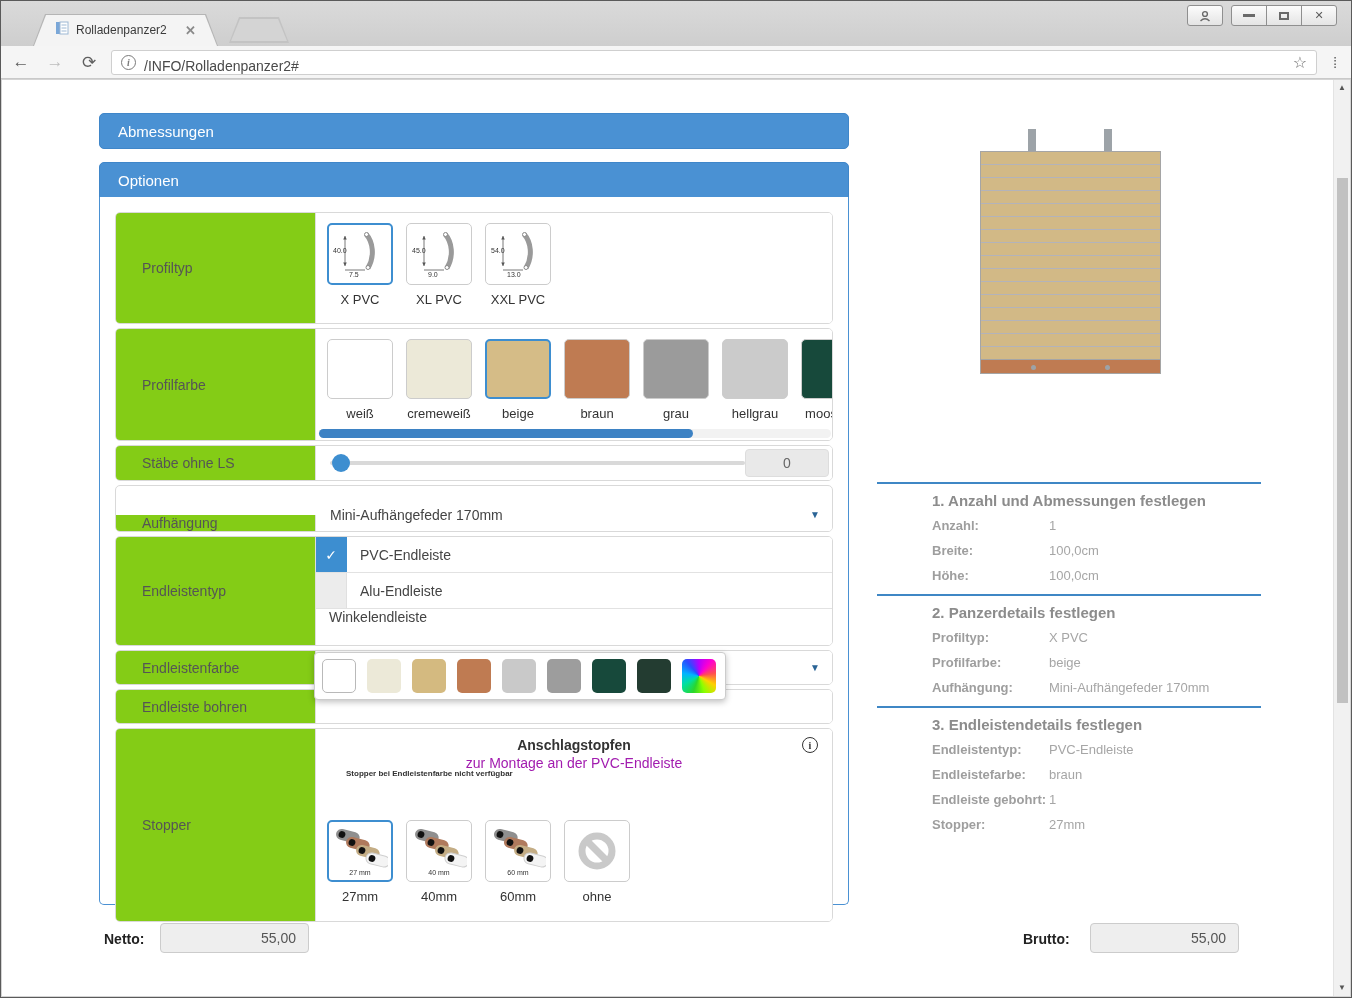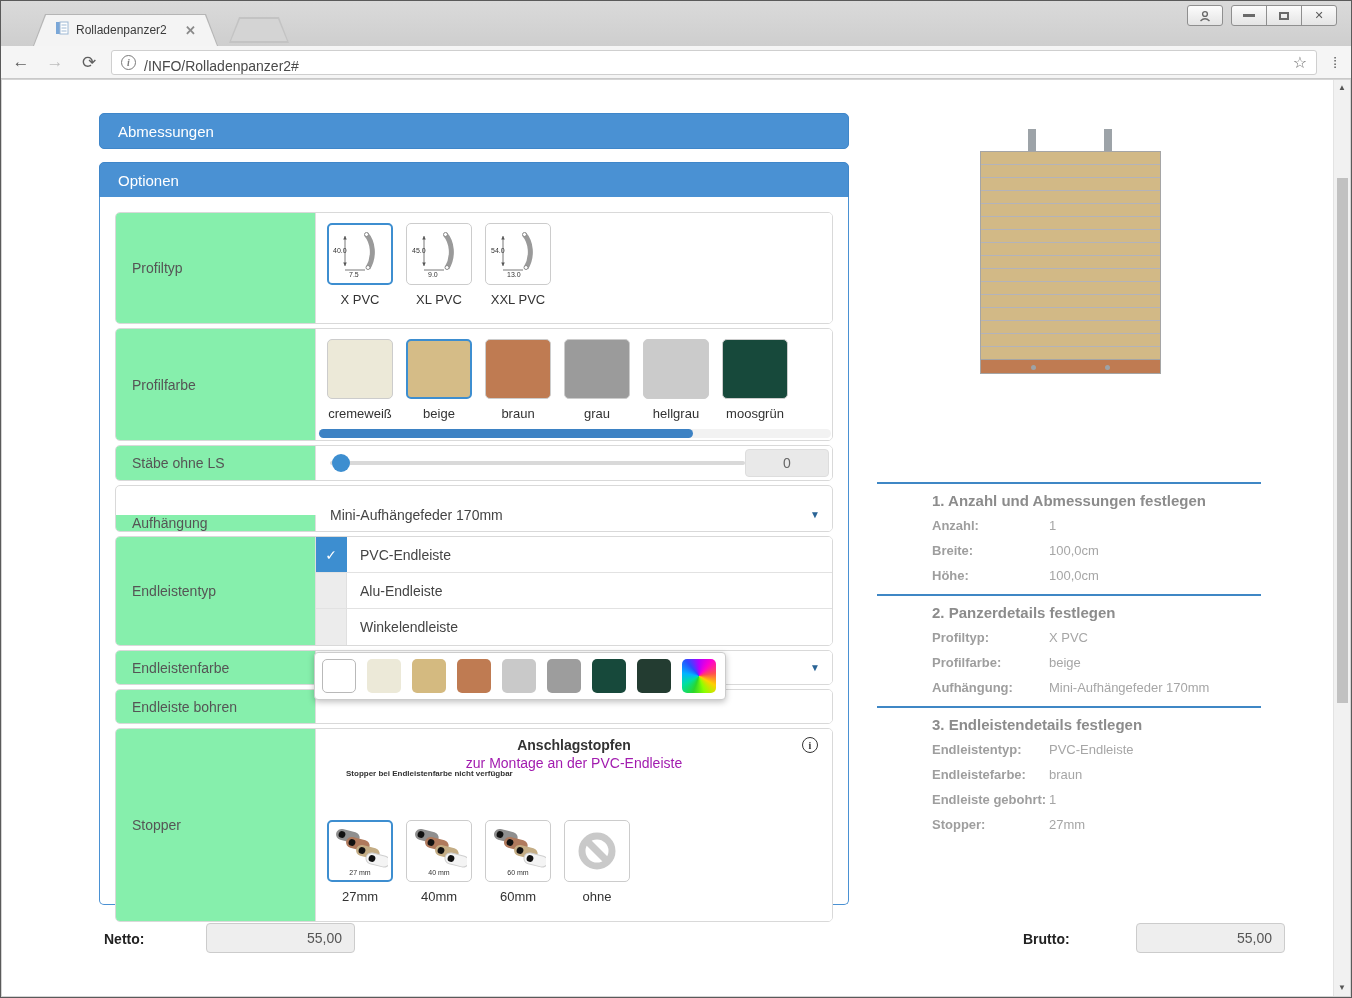--- a/index.html
+++ b/index.html
@@ -42,21 +42,21 @@
   #v-scroll .arr { position:absolute; left:0; width:100%; height:16px; color:#565656; font-size:8px; text-align:center; line-height:16px; }
   #v-scroll .thumb { position:absolute; left:3px; width:11px; top:98px; height:525px; background:#c1c1c1; }
 
   
   .hbar { position:absolute; left:97px; width:750px; height:36px; background:#4a91d3; border:1px solid #3f86c9; border-radius:5px; color:#fff; font-size:15px; display:flex; align-items:center; padding-left:18px; }
   #bar-abmessungen { top:33px; }
   #bar-optionen { top:82px; border-radius:5px 5px 0 0; }
   #options-body { position:absolute; left:97px; top:117px; width:750px; height:708px; border:1px solid #4a91d3; border-top:none; border-radius:0 0 5px 5px; background:#fff; padding:15px; }
 
   .opt-row { display:flex; border:1px solid #d9d9d9; border-radius:5px; margin-bottom:4px; overflow:hidden; background:#fff; }
-  .opt-label { width:200px; min-width:200px; background:#86efac; border-right:1px solid #dedede; display:flex; align-items:center; padding-left:16px; font-size:14px; color:#555; }
+  .opt-label { width:200px; min-width:200px; background:#84cc16; border-right:1px solid #dedede; display:flex; align-items:center; padding-left:26px; font-size:14px; color:#555; }
   .opt-content { flex:1; position:relative; background:#fff; overflow:hidden; }
 
   
   .cards { display:flex; gap:13px; padding:10px 0 0 11px; }
   .card { width:66px; text-align:center; }
   .card-box { width:66px; height:62px; border:1px solid #ccc; border-radius:5px; background:#fff; display:flex; align-items:center; justify-content:center; }
   .card-box.selected { border:2px solid #3d8ed0; }
   .card-cap { font-size:13px; color:#333; margin-top:7px; white-space:nowrap; }
   .dim-txt { font-size:7px; fill:#333; font-family:"Liberation Sans",sans-serif; }
 
@@ -71,21 +71,21 @@
   .slider-track { position:relative; margin-left:14px; width:418px; height:4px; background:#d9d9d9; border-radius:2px; }
   .slider-thumb { position:absolute; left:2px; top:-7px; width:18px; height:18px; border-radius:50%; background:#3d8ed0; }
   .slider-val { margin-left:auto; margin-right:3px; width:85px; height:28px; background:#e9e9e9; border:1px solid #ddd; border-radius:4px; color:#666; font-size:14px; display:flex; align-items:center; justify-content:center; }
 
   
   .select-row { display:flex; align-items:center; height:33px; padding:0 12px 0 14px; font-size:14px; color:#444; }
   .caret { margin-left:auto; color:#2a6496; font-size:10px; }
 
   
   .chk-item { display:flex; align-items:stretch; border-bottom:1px solid #e2e2e2; height:36px; }
-  .chk-item:last-child { border-bottom:none; }
+  .chk-item:last-child { border-bottom:none;flex-direction:column; }
   .chk-strip { width:31px; background:#ececec; border-right:1px solid #e0e0e0; display:flex; align-items:center; justify-content:center; color:#fff; font-size:14px; }
   .chk-strip.checked { background:#3d8ed0; border-right:1px solid #3d8ed0; }
   .chk-label { display:flex; align-items:center; padding-left:13px; font-size:14px; color:#444; }
 
   
   .color-chip { width:24px; height:26px; border-radius:4px; margin-right:10px; }
 
   
   #palette { position:absolute; left:214px; top:455px; width:412px; height:48px; background:#fff; border:1px solid #ccc; border-radius:4px; box-shadow:0 2px 6px rgba(0,0,0,.25); display:flex; align-items:center; padding:0 7px; gap:11px; z-index:50; }
   .pal-sw { width:34px; height:34px; border-radius:5px; }
@@ -96,21 +96,21 @@
   .stopper-content { height:192px; }
   .stop-head { text-align:center; margin-top:8px; font-size:14px; font-weight:bold; color:#333; }
   .stop-sub { text-align:center; font-size:14px; color:#a21caf; margin-top:2px; }
   .stop-note { position:absolute; left:30px; top:40px; font-size:8px; font-weight:bold; color:#333; }
   .info-badge { position:absolute; right:14px; top:8px; width:16px; height:16px; border:1.5px solid #333; border-radius:50%; font-size:10px; color:#333; display:flex; align-items:center; justify-content:center; font-family:"Liberation Serif",serif; font-weight:bold; }
   .stop-cards { position:absolute; left:11px; top:91px; display:flex; gap:13px; }
   .stop-cap-inner { font-size:7px; fill:#333; font-family:"Liberation Sans",sans-serif; }
 
   
   .total-label { position:absolute; font-size:14px; font-weight:bold; color:#222; }
-  .total-input { position:absolute; width:149px; height:30px; background:#eee; border:1px solid #ccc; border-radius:4px; font-size:14px; color:#555; text-align:right; padding-right:12px; font-family:"Liberation Sans",sans-serif;margin-left:46px; }
+  .total-input { position:absolute; width:149px; height:30px; background:#eee; border:1px solid #ccc; border-radius:4px; font-size:14px; color:#555; text-align:right; padding-right:12px; font-family:"Liberation Sans",sans-serif; }
 
   
   #preview { position:absolute; left:978px; top:49px; width:181px; height:245px; }
   .hanger { position:absolute; top:0; width:8px; height:23px; background:#9da3a8; }
   #slats { position:absolute; top:22px; left:0; width:181px; height:209px; border:1px solid #a5a5a5; background:repeating-linear-gradient(#d2b986 0px, #d2b986 12px, #b3b3ba 12px, #b3b3ba 13px); }
   #endrail { position:absolute; top:231px; left:0; width:181px; height:14px; background:#bf7b52; border:1px solid #a5a5a5; border-top:none; }
   .drill { position:absolute; top:5px; width:5px; height:5px; border-radius:50%; background:#9da3a8; }
 
   #summary { position:absolute; left:875px; top:402px; width:384px; }
   .sum-hr { border:none; border-top:2px solid #3f87c5; margin:0; }
@@ -241,20 +241,24 @@
             </div>
           </div>
         </div>
       </div>
 
       <div class="opt-row" style="height:113px;">
         <div class="opt-label">Profilfarbe</div>
         <div class="opt-content">
           <div class="cards">
             <div class="card">
+              <div class="swatch-box" style="background-color: rgb(255, 255, 255);"></div>
+              <div class="card-cap">weiß</div>
+            </div>
+            <div class="card">
               <div class="swatch-box" style="background-color: rgb(236, 233, 216);"></div>
               <div class="card-cap">cremeweiß</div>
             </div>
             <div class="card">
               <div class="swatch-box selected" style="background-color: rgb(213, 188, 135);"></div>
               <div class="card-cap">beige</div>
             </div>
             <div class="card">
               <div class="swatch-box" style="background-color: rgb(191, 123, 82);"></div>
               <div class="card-cap">braun</div>

